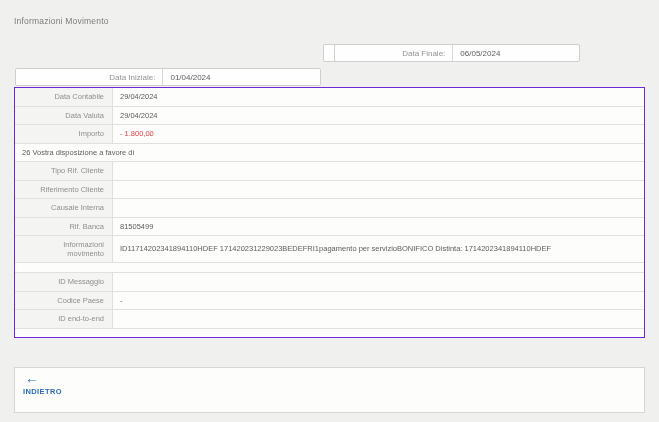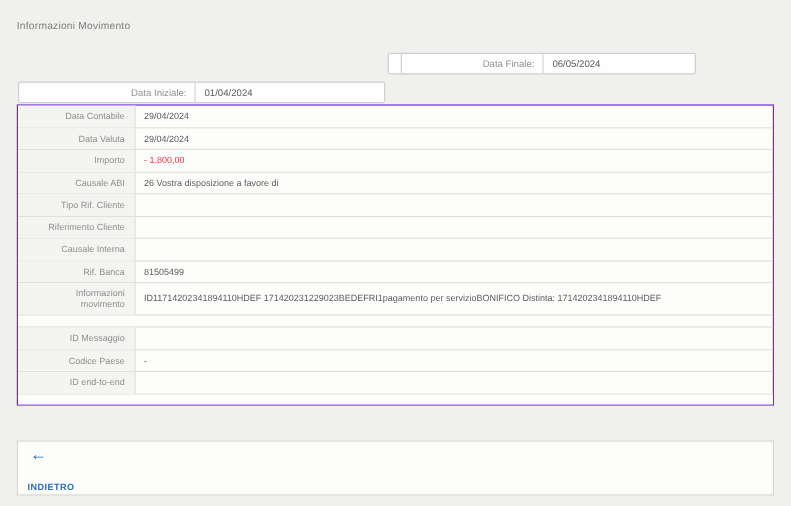--- a/index.html
+++ b/index.html
@@ -63,21 +63,21 @@
   }
   .back-button {
     position: absolute; left: 8px; top: 3px;
     display: inline-flex; flex-direction: column; cursor: pointer;
   }
   .back-arrow {
     font-size: 14px; line-height: 15px; color: #2a6cba; padding-left: 2px;
   }
   .back-label {
     font-size: 7.5px; font-weight: bold; color: #2a6cba; letter-spacing: 0.4px;
-    margin-top: 15px;
+    margin-top: 1px;
   }
 </style>
 </head>
 <body>
 
 <div class="page-title">Informazioni Movimento</div>
 
 <div class="date-box start">
   <div class="date-label">Data Iniziale:</div>
   <div class="date-value">01/04/2024</div>
@@ -98,21 +98,20 @@
     </div>
     <div class="trow">
       <div class="tlabel">Data Valuta</div>
       <div class="tvalue">29/04/2024</div>
     </div>
     <div class="trow">
       <div class="tlabel">Importo</div>
       <div class="tvalue" style="color: rgb(226, 59, 66);">- 1.800,00</div>
     </div>
     <div class="trow">
-      <div class="tlabel">Causale ABI</div>
       <div class="tvalue">26 Vostra disposizione a favore di</div>
     </div>
     <div class="trow">
       <div class="tlabel">Tipo Rif. Cliente</div>
       <div class="tvalue"></div>
     </div>
     <div class="trow">
       <div class="tlabel">Riferimento Cliente</div>
       <div class="tvalue"></div>
     </div>

